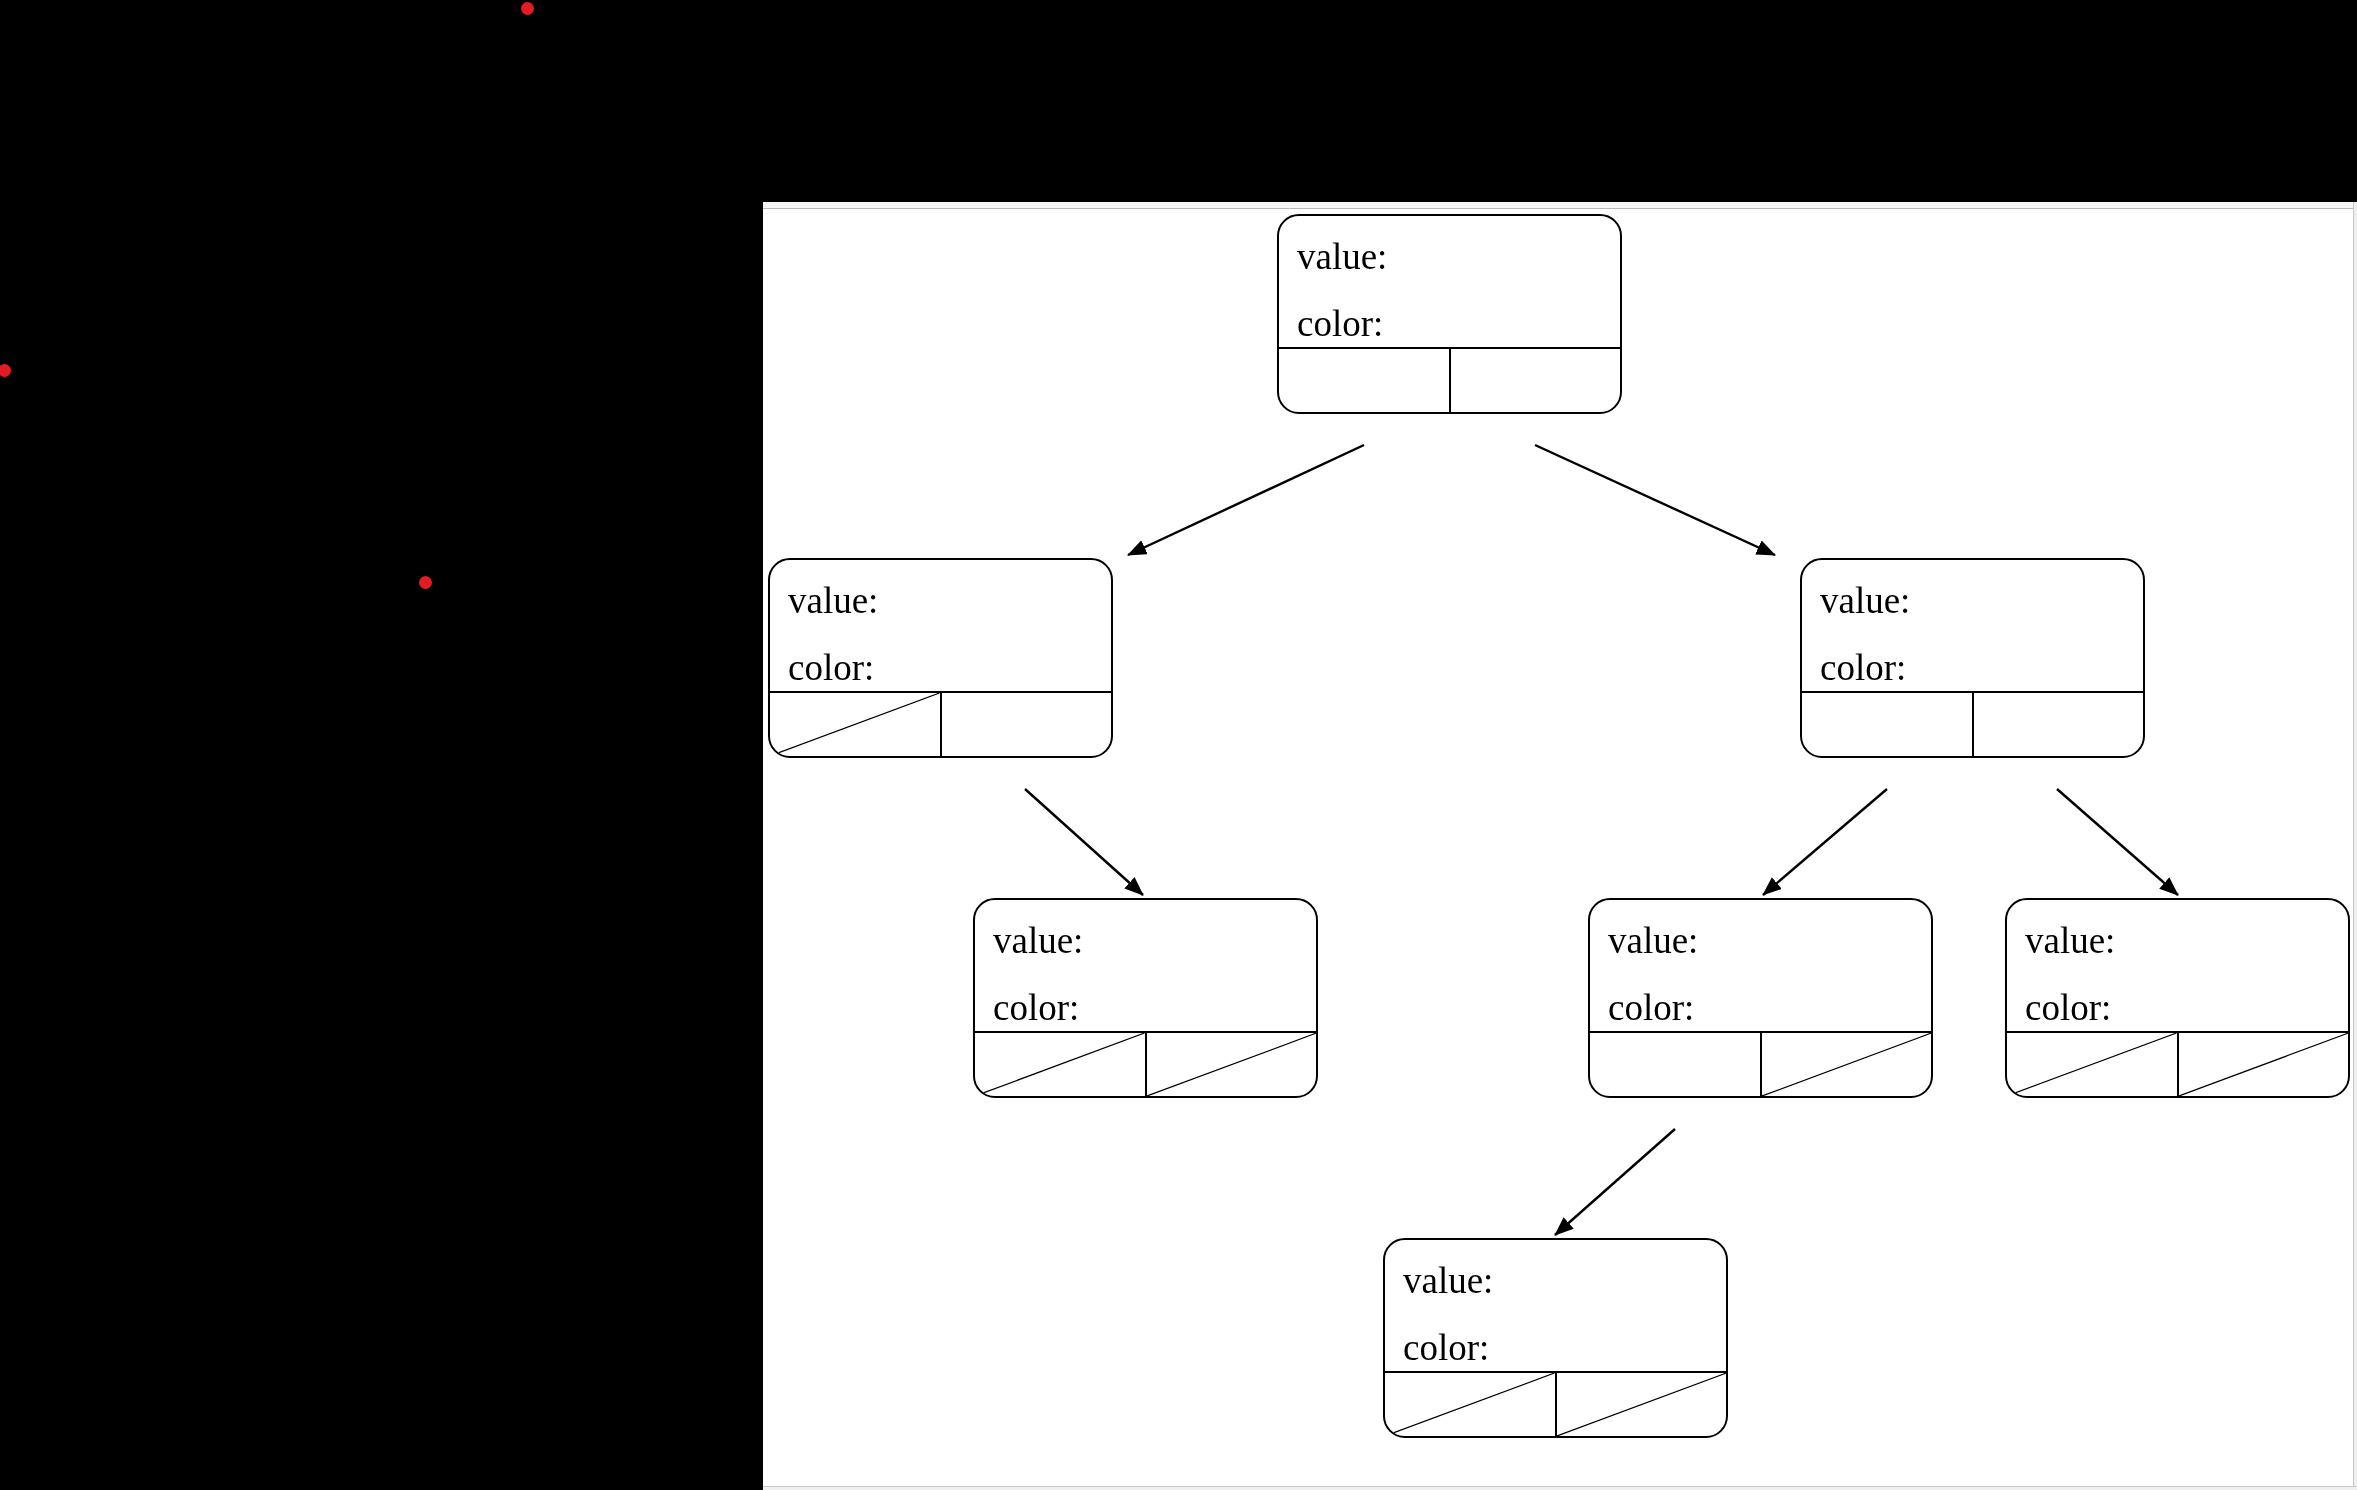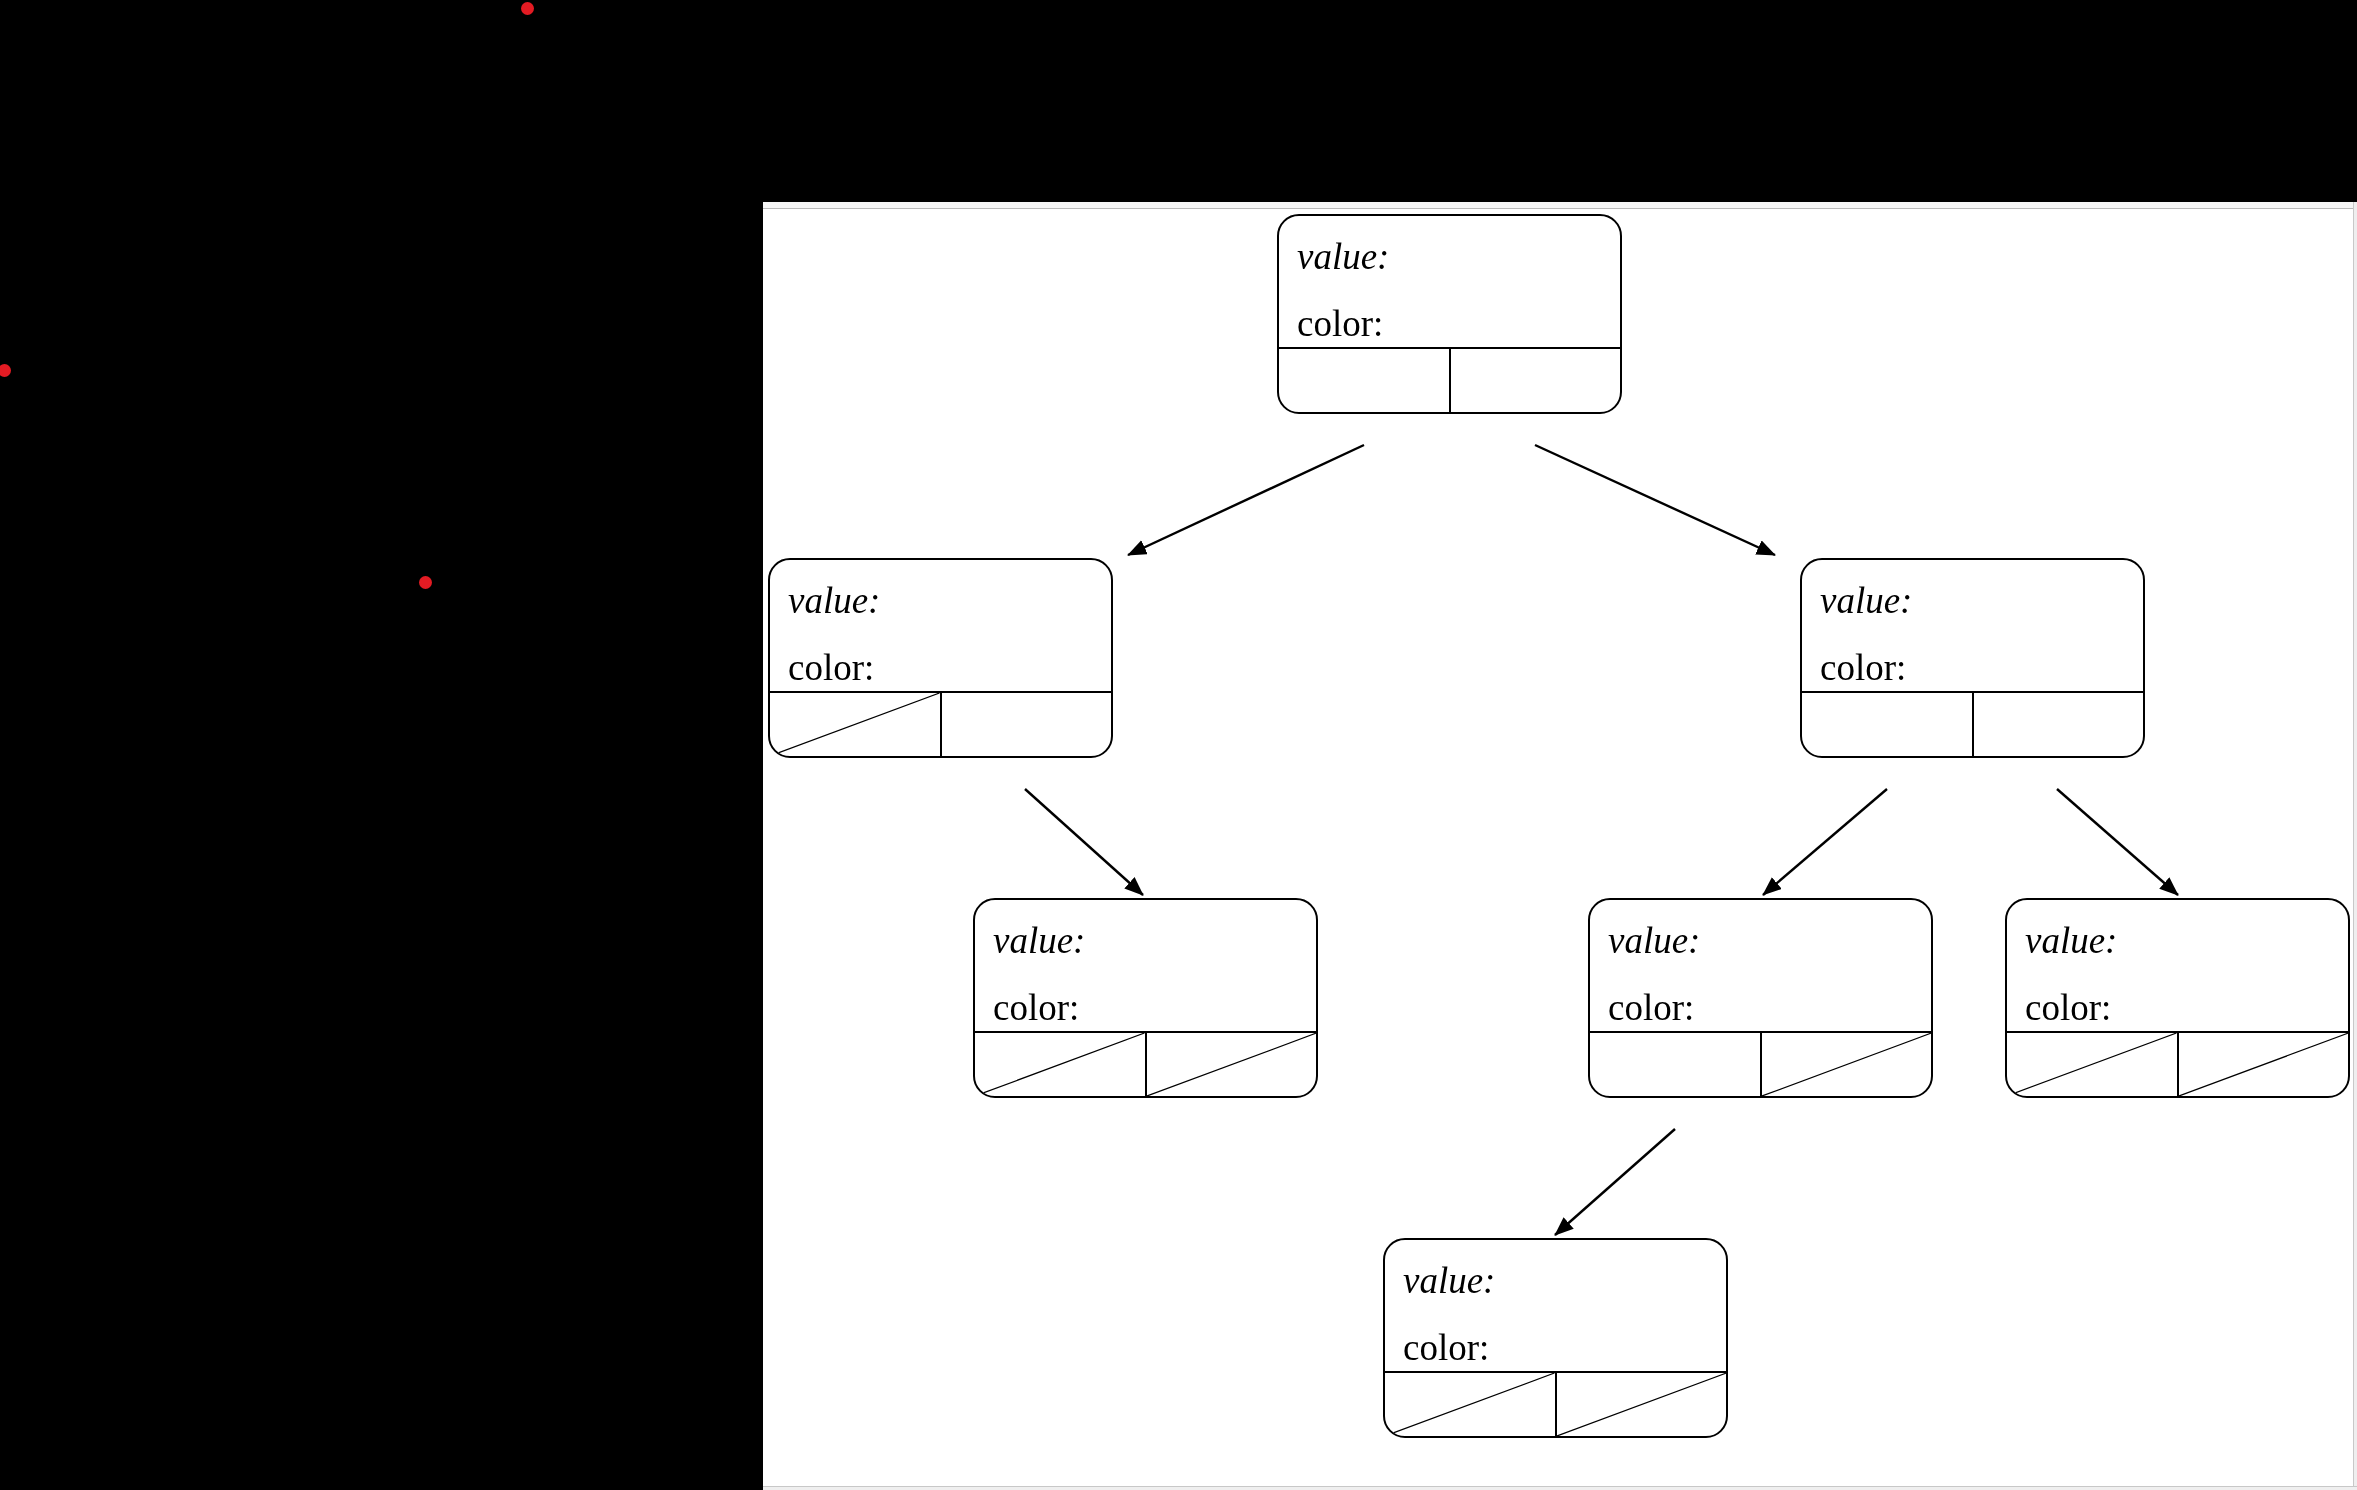--- a/index.html
+++ b/index.html
@@ -92,21 +92,21 @@
     height: 137px;
     padding: 22px 0 0 18px;
     box-sizing: border-box;
   }
   .node-field {
     font-size: 37px;
     line-height: 1.0;
     color: #000000;
     white-space: nowrap;
   }
-  .node-field.field-value { margin-bottom: 30px; font-style: italic; }
+  .node-field.field-value { margin-bottom: 30px; }
   .node-ptr-row {
     position: absolute;
     left: 0;
     right: 0;
     bottom: 0;
     height: 63px;
     border-top: 2px solid #000000;
     display: flex;
   }
   .node-ptr {

